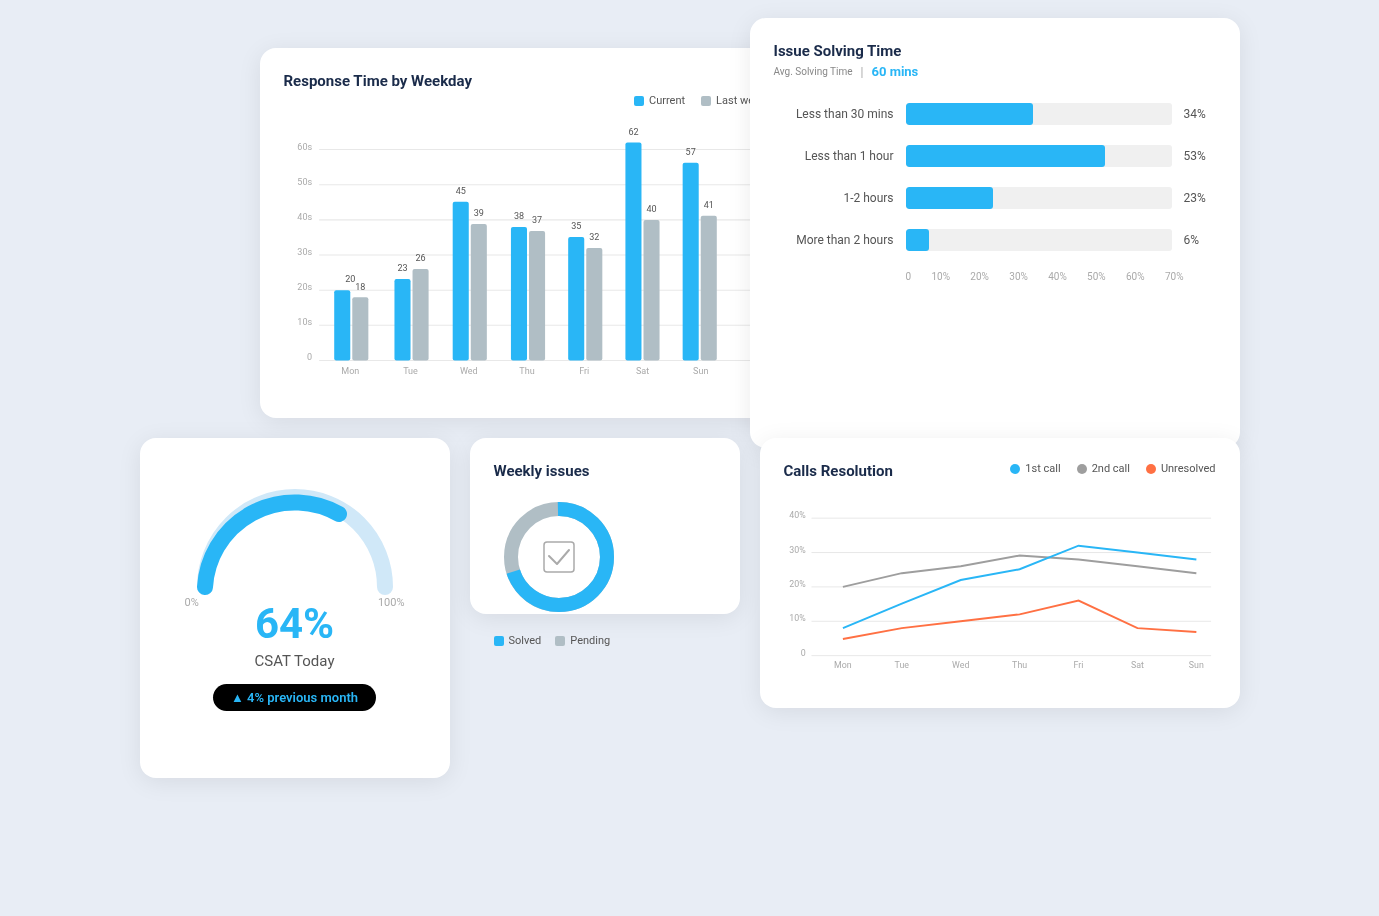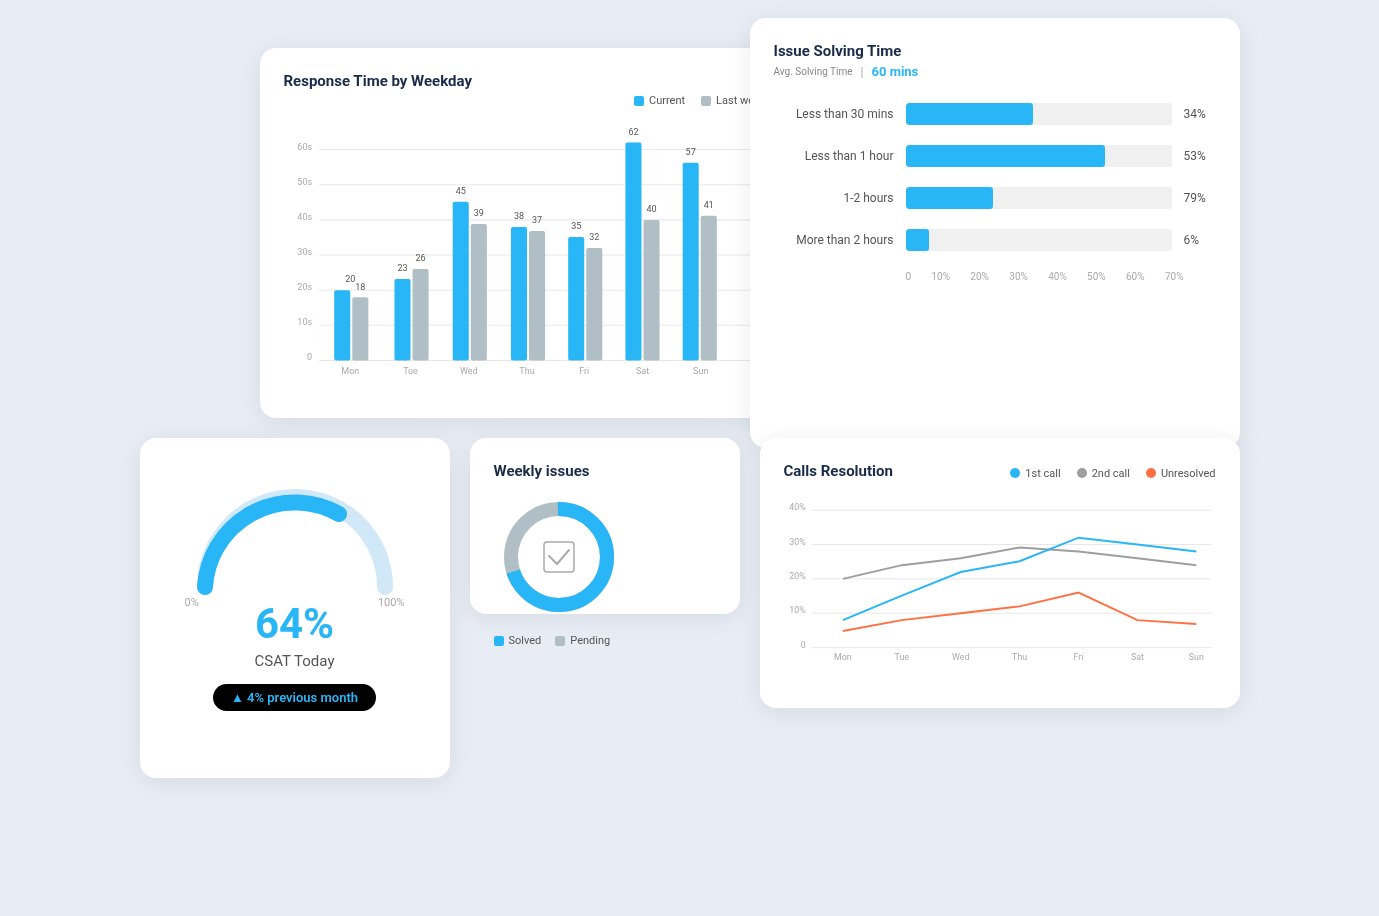--- a/index.html
+++ b/index.html
@@ -314,21 +314,21 @@
         <div class="hbar-track">
           <div class="hbar-fill" style="width:75%;"></div>
         </div>
         <div class="hbar-pct">53%</div>
       </div>
       <div class="hbar-row">
         <div class="hbar-label">1-2 hours</div>
         <div class="hbar-track">
           <div class="hbar-fill" style="width:33%;"></div>
         </div>
-        <div class="hbar-pct">79%</div>
+        <div class="hbar-pct">23%</div>
       </div>
       <div class="hbar-row">
         <div class="hbar-label">More than 2 hours</div>
         <div class="hbar-track">
           <div class="hbar-fill" style="width:9%;"></div>
         </div>
         <div class="hbar-pct">6%</div>
       </div>
     </div>
     <div class="hbar-axis">
@@ -380,21 +380,21 @@
         </div>
         <div class="legend-item">
           <div class="legend-dot" style="background:#b0bec5;"></div>
           <span>Pending</span>
         </div>
       </div>
     </div>
   </div>
 
   <div class="card card-calls">
-    <div style="display:flex; justify-content:space-between; align-items:center; ">
+    <div style="display:flex; justify-content:space-between; align-items:flex-start; margin-bottom:8px;">
       <div class="card-title">Calls Resolution</div>
       <div class="legend" style="margin-bottom:0;">
         <div class="legend-item">
           <div class="legend-dot" style="background:#29b6f6;border-radius:50%;"></div>
           <span>1st call</span>
         </div>
         <div class="legend-item">
           <div class="legend-dot" style="background:#9e9e9e;border-radius:50%;"></div>
           <span>2nd call</span>
         </div>

